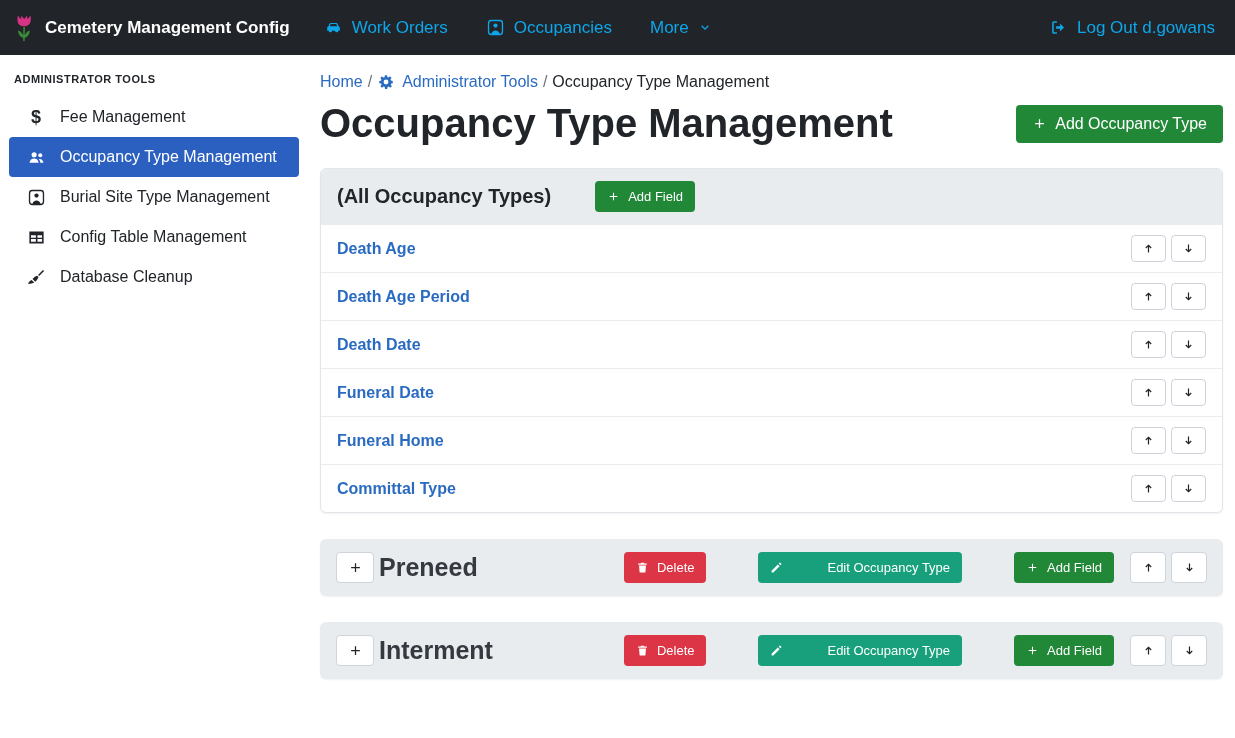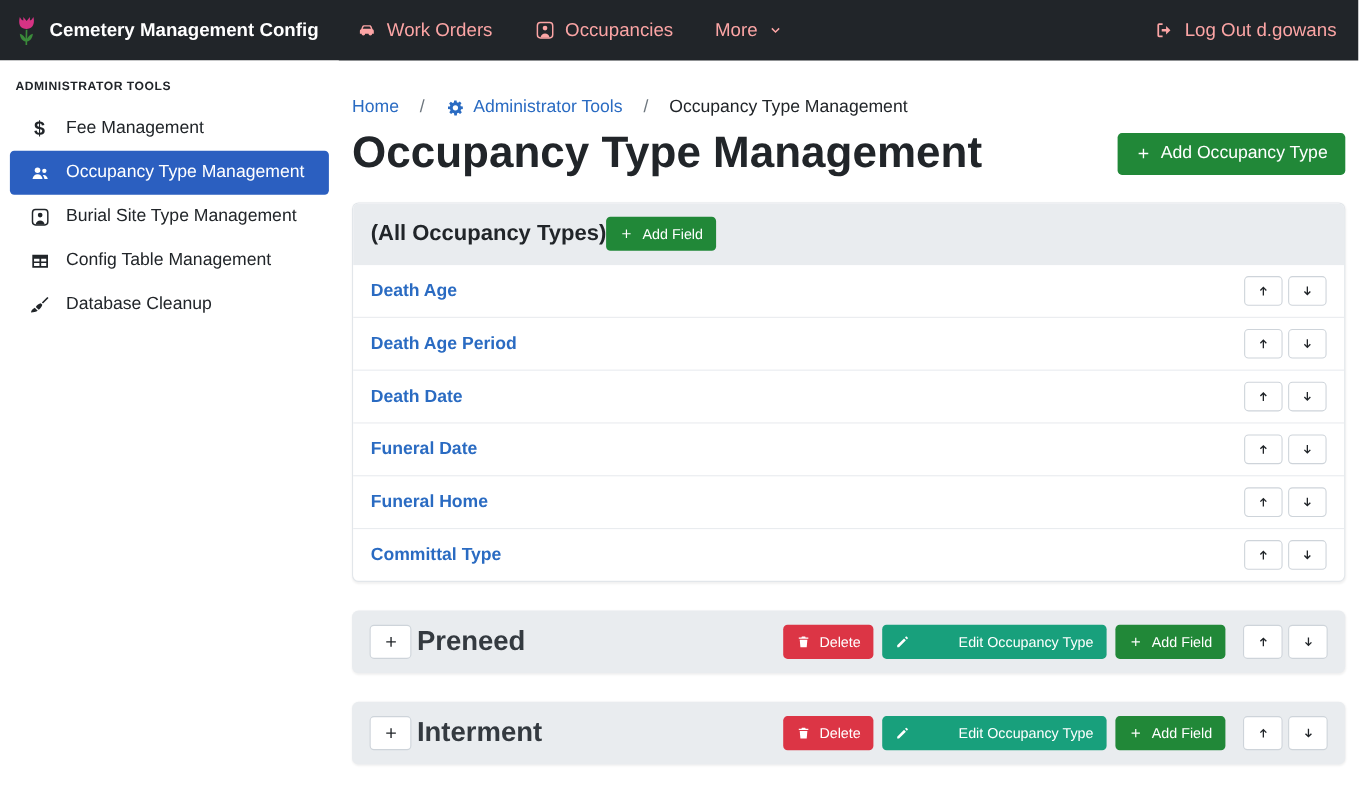--- a/index.html
+++ b/index.html
@@ -11,21 +11,21 @@
     background:#fff; color:#212529;
   }
   
   .navbar {
     height:55px; background:#212529; color:#fff;
     display:flex; align-items:center; padding:0 20px 0 12px;
   }
   .brand { display:flex; align-items:center; gap:9px; font-weight:700; font-size:17px; margin-right:34px; cursor:pointer; }
   .brand svg { width:24px; height:28px; }
   .nav-links { display:flex; align-items:center; gap:38px; }
-  .nav-item { display:flex; align-items:center; gap:9px; font-size:17px; color:#fca5a5; cursor:pointer; }
+  .nav-item { display:flex; align-items:center; gap:9px; font-size:17px; color:#0ea5e9; cursor:pointer; }
   .nav-item svg { width:19px; height:19px; }
   .chev svg { width:14px; height:14px; }
   .spacer { flex:1; }
   
   .app { display:flex; height:683px; }
   
   .sidebar { width:308px; min-width:308px; background:#fff; padding-top:8px; }
   .side-heading {
     font-size:11px; font-weight:700; letter-spacing:.5px; color:#212529;
     text-transform:uppercase; padding:10px 14px 12px;
@@ -34,30 +34,30 @@
     height:40px; margin:0 9px; border-radius:4px;
     display:flex; align-items:center; gap:13px; padding:0 12px 0 16px;
     font-size:16px; color:#212529; cursor:pointer;
   }
   .side-ico { width:22px; display:flex; align-items:center; justify-content:center; }
   .side-ico svg { width:19px; height:19px; }
   .dollar { font-weight:700; font-size:18px; line-height:1; }
   .side-item.active { background:#2b5fc0; color:#fff; }
   
   .main { flex:1; padding:14px 12px 0 12px; overflow:hidden; }
-  .breadcrumb { display:flex; align-items:center; gap:19px; font-size:16px; margin:20px 0 10px; }
+  .breadcrumb { display:flex; align-items:center; gap:5px; font-size:16px; margin:4px 0 10px; }
   .breadcrumb a { color:#2a6bc2; text-decoration:none; display:flex; align-items:center; gap:7px; cursor:pointer; }
   .crumb-sep { color:#6c757d; }
   .gear-ico svg { width:18px; height:18px; }
   .title-row { display:flex; align-items:center; justify-content:space-between; margin:4px 0 22px; }
   h1 { font-size:40px; font-weight:600; margin:0; color:#212529; }
   
   .btn {
     border:none; border-radius:4px; color:#fff; cursor:pointer;
-    display:inline-flex; align-items:center; gap:8px; font-family:inherit;
+    display:inline-flex; align-items:center; gap:8px; font-family:inherit;margin-left:44px;
   }
   .btn-lg { font-size:16px; padding:10px 16px; }
   .btn-sm { font-size:13px; padding:8px 12px; }
   .btn-green { background:#218838; }
   .btn-red   { background:#dc3545; }
   .btn-teal  { background:#18a07c;gap:44px; }
   .ico { display:inline-flex; }
   .ico svg { width:13px; height:13px; }
   .btn-lg .ico svg { width:15px; height:15px; }
   

